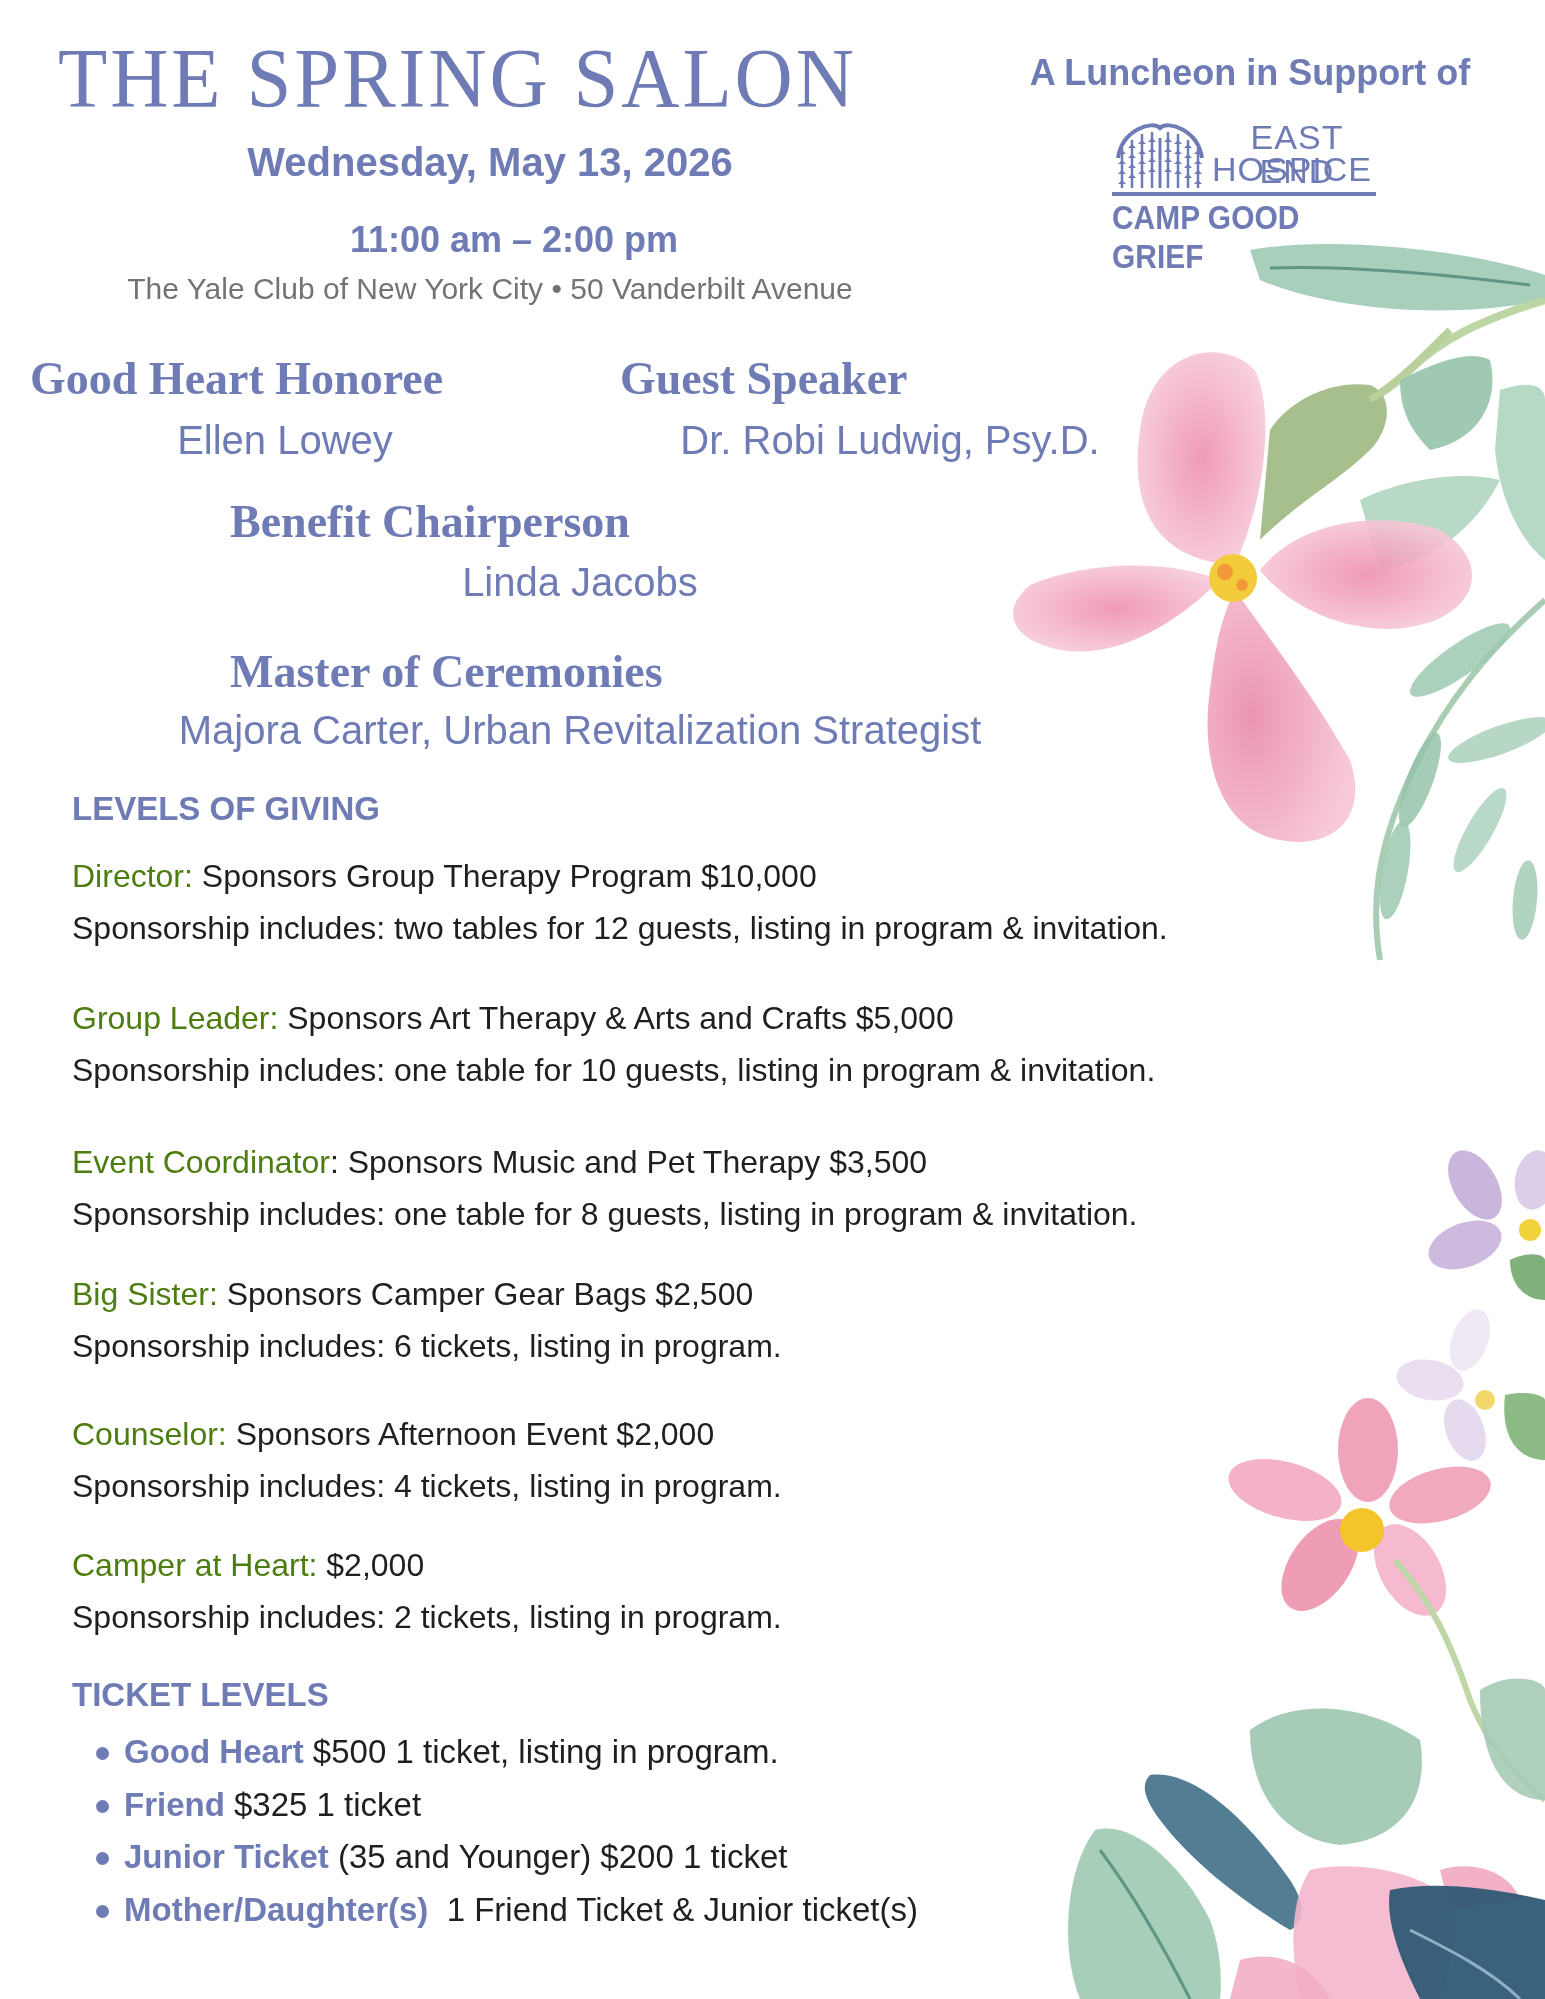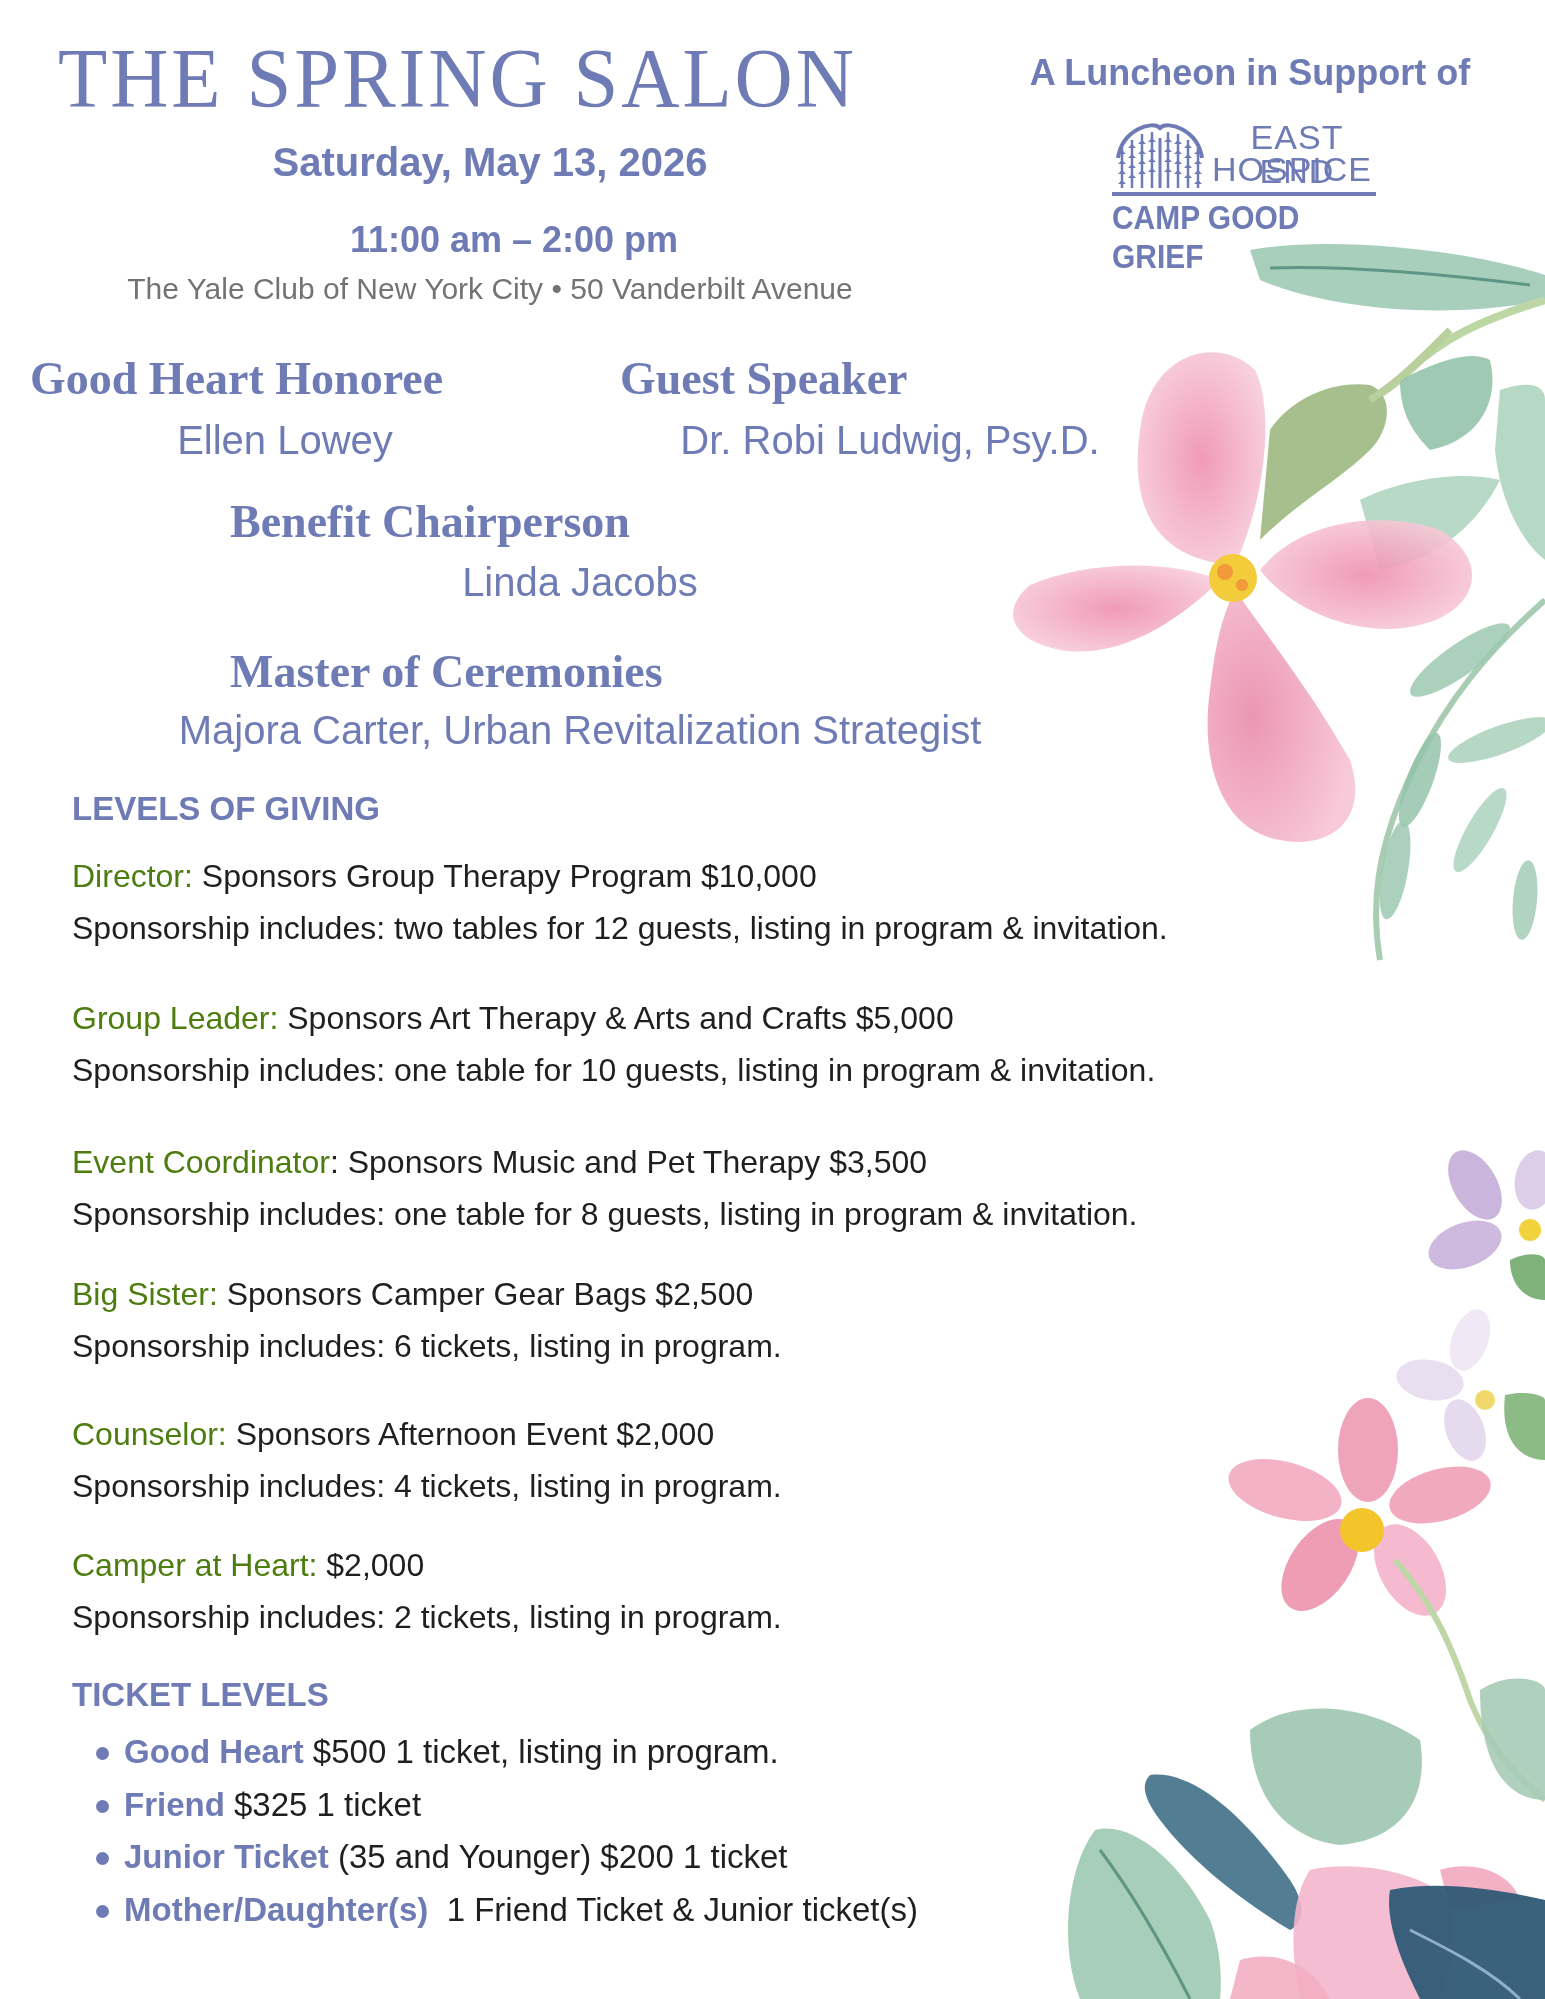--- a/index.html
+++ b/index.html
@@ -136,21 +136,21 @@
     <path d="M1100 1850 C1130 1890 1160 1940 1190 1999" stroke="#5f9583" stroke-width="3" fill="none"></path>
     <path d="M1310 1870 C1350 1860 1420 1870 1450 1900 C1460 1950 1440 1999 1440 1999 L1300 1999 C1290 1950 1290 1900 1310 1870 Z" fill="#f4b6cc" opacity="0.9"></path>
     <path d="M1240 1960 C1270 1950 1310 1960 1330 1999 L1230 1999 Z" fill="#f3aec3" opacity="0.9"></path>
     <path d="M1440 1870 C1470 1860 1510 1870 1520 1900 L1450 1910 Z" fill="#f2a9c0" opacity="0.9"></path>
     <path d="M1390 1890 C1440 1880 1500 1890 1545 1900 L1545 1999 L1420 1999 C1400 1960 1385 1920 1390 1890 Z" fill="#2f5a75" opacity="0.95"></path>
     <path d="M1410 1930 C1450 1950 1490 1970 1520 1999" stroke="#8fb0c6" stroke-width="3" fill="none"></path>
   </g>
 </svg>
 
 <div class="abs title">THE SPRING SALON</div>
-<div class="abs date">Saturday, May 13, 2026</div>
+<div class="abs date">Wednesday, May 13, 2026</div>
 <div class="abs time">11:00 am – 2:00 pm</div>
 <div class="abs venue">The Yale Club of New York City • 50 Vanderbilt Avenue</div>
 
 <div class="abs support">A Luncheon in Support of</div>
 
 <div class="abs logo">
   <svg class="tree" viewBox="0 0 96 72">
     <path d="M48 70 L48 20" stroke="#6f7bb5" stroke-width="3"></path>
     <path d="M6 40 C10 12 40 2 48 10 C56 2 86 12 90 40" stroke="#6f7bb5" stroke-width="4" fill="none"></path>
     <g stroke="#6f7bb5" stroke-width="2.5" fill="none">

